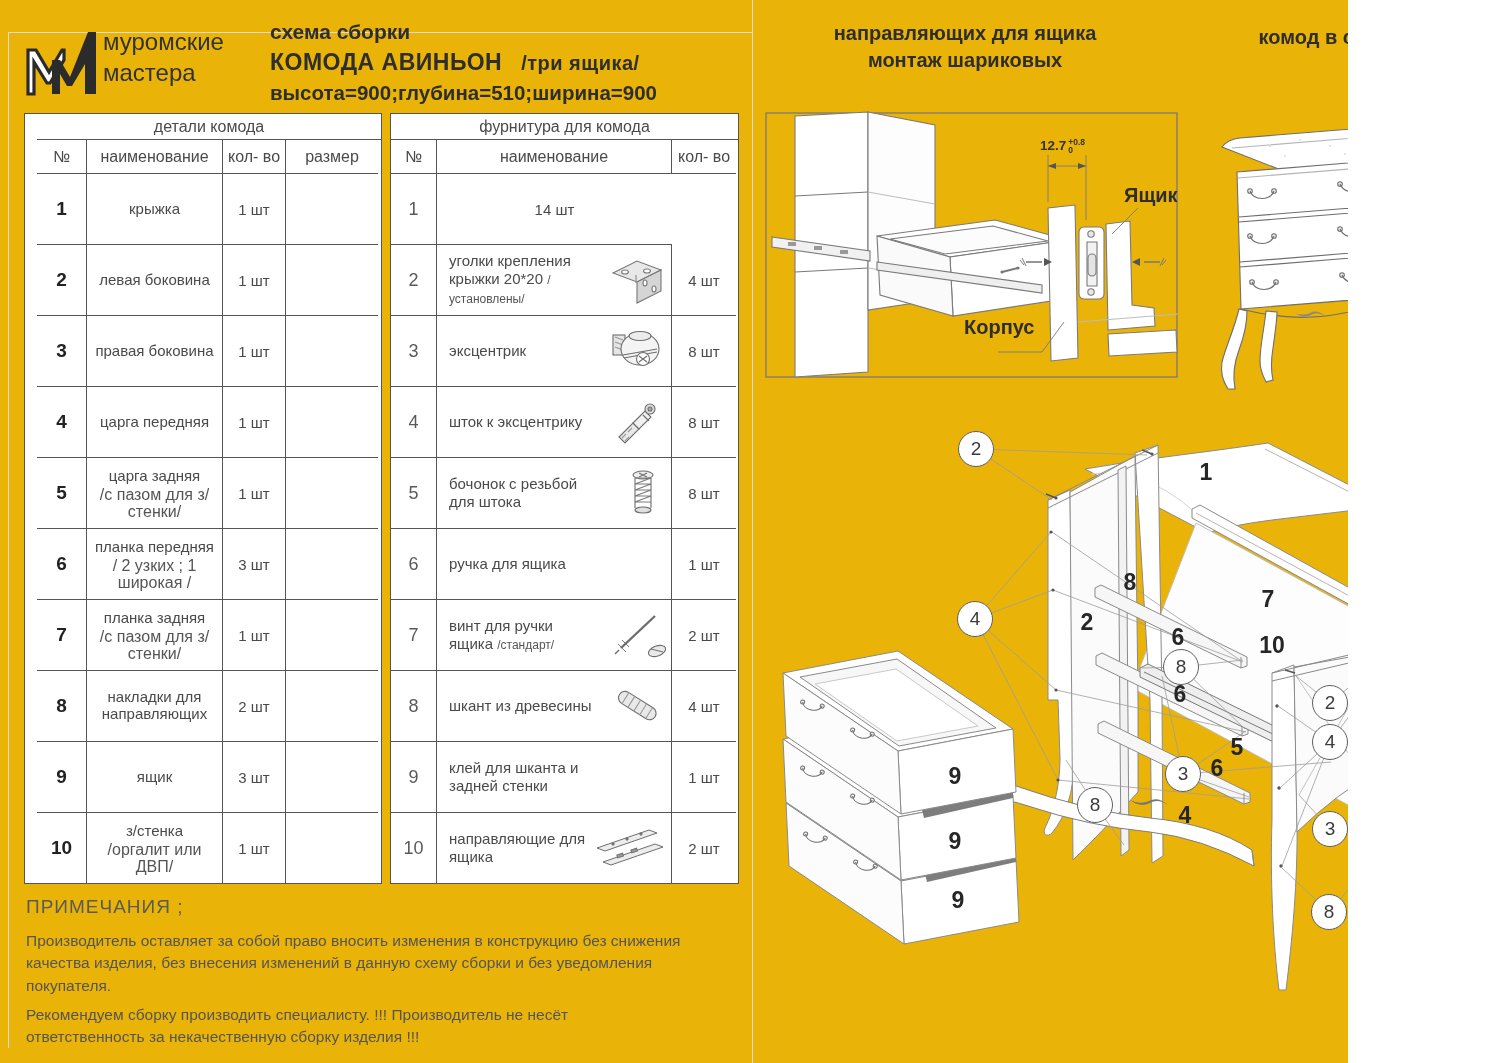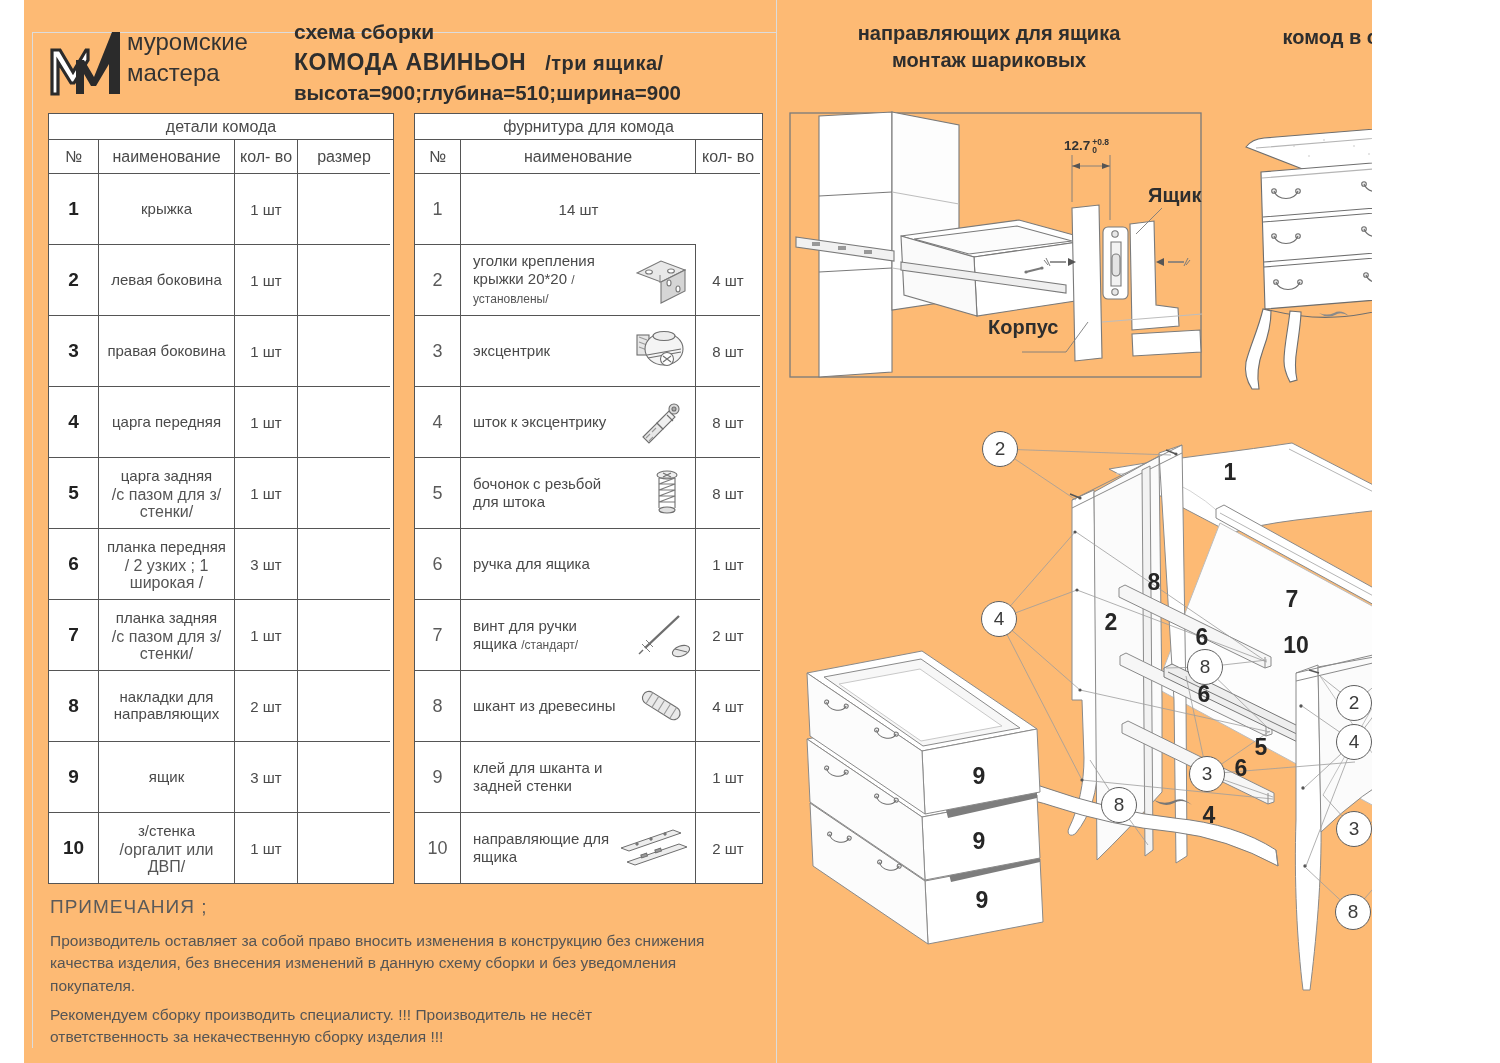--- a/index.html
+++ b/index.html
@@ -1,17 +1,17 @@
 <!DOCTYPE html>
 <html><head>
 <meta charset="utf-8">
 <style>
   html,body{margin:0;padding:0;background:#fff;}
-  #page{position:relative;width:1348px;height:1063px;background:#fdba74;overflow:hidden;
-        font-family:"Liberation Sans",sans-serif;color:#4a4a4a;margin-left:24px;}
+  #page{position:relative;width:1348px;height:1063px;background:#eab308;overflow:hidden;
+        font-family:"Liberation Sans",sans-serif;color:#4a4a4a;}
   .abs{position:absolute;}
   .fline{position:absolute;background:#dcdcdc;}
 
   
   #brand{left:103px;top:26px;font-size:24px;color:#333;line-height:31px;font-weight:500;}
   #titleblock{left:270px;top:20px;color:#2e2e2e;}
   #titleblock .t1{font-size:21px;font-weight:bold;}
   #titleblock .t2{font-size:23px;font-weight:bold;margin-top:5px;letter-spacing:0.5px;}
   #titleblock .t2 .variant{font-size:20px;}
   #titleblock .t3{font-size:20.5px;font-weight:bold;margin-top:5px;}
@@ -88,21 +88,21 @@
     </div>
     <div class="t3">высота=900;глубина=510;ширина=900</div>
   </div>
 
   <div class="abs rtitle" style="left:790px;top:20px;width:350px;">
     <div>направляющих для ящика</div>
     <div>монтаж шариковых</div>
   </div>
   <div class="abs rtitle" style="left:1210px;top:24px;width:240px;">комод в сборе</div>
 
-  <div class="tbl" style="left:24px;top:113px;width:344px;">
+  <div class="tbl" style="left:24px;top:113px;width:344px;padding-left:12px;">
     <div class="tbl-title">детали комода</div>
     <div class="grow parts-cols hrow">
       <div class="c">№</div>
       <div class="c">наименование</div>
       <div class="c">кол- во</div>
       <div class="c">размер</div>
     </div>
     <div class="grow parts-cols brow">
       <div class="c num-p">1</div>
       <div class="c cn-p">

